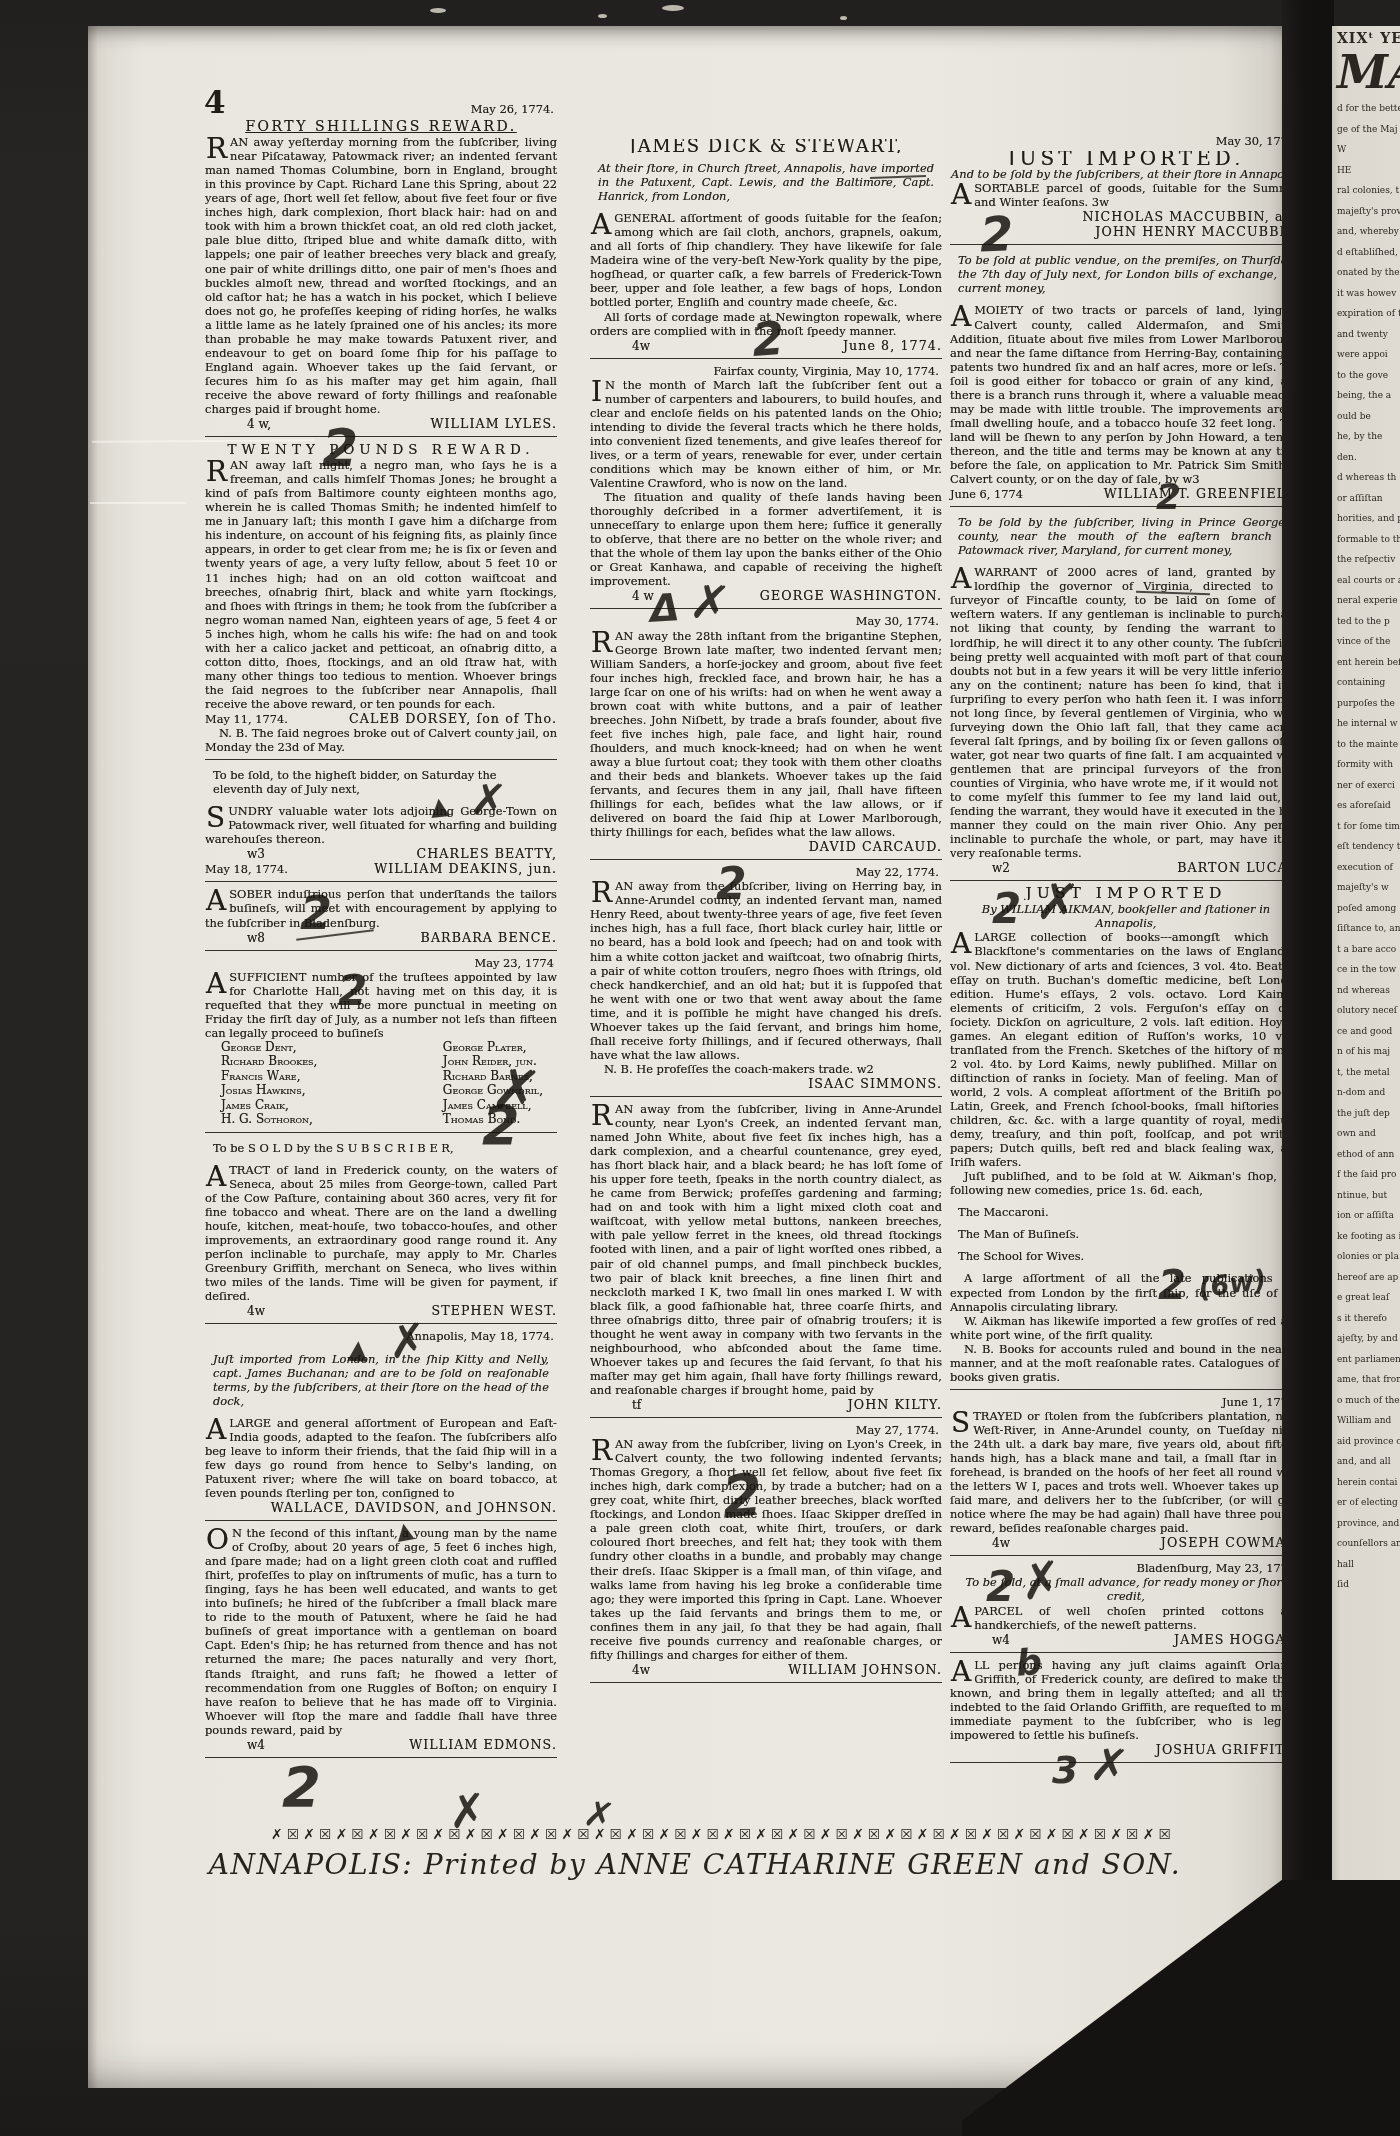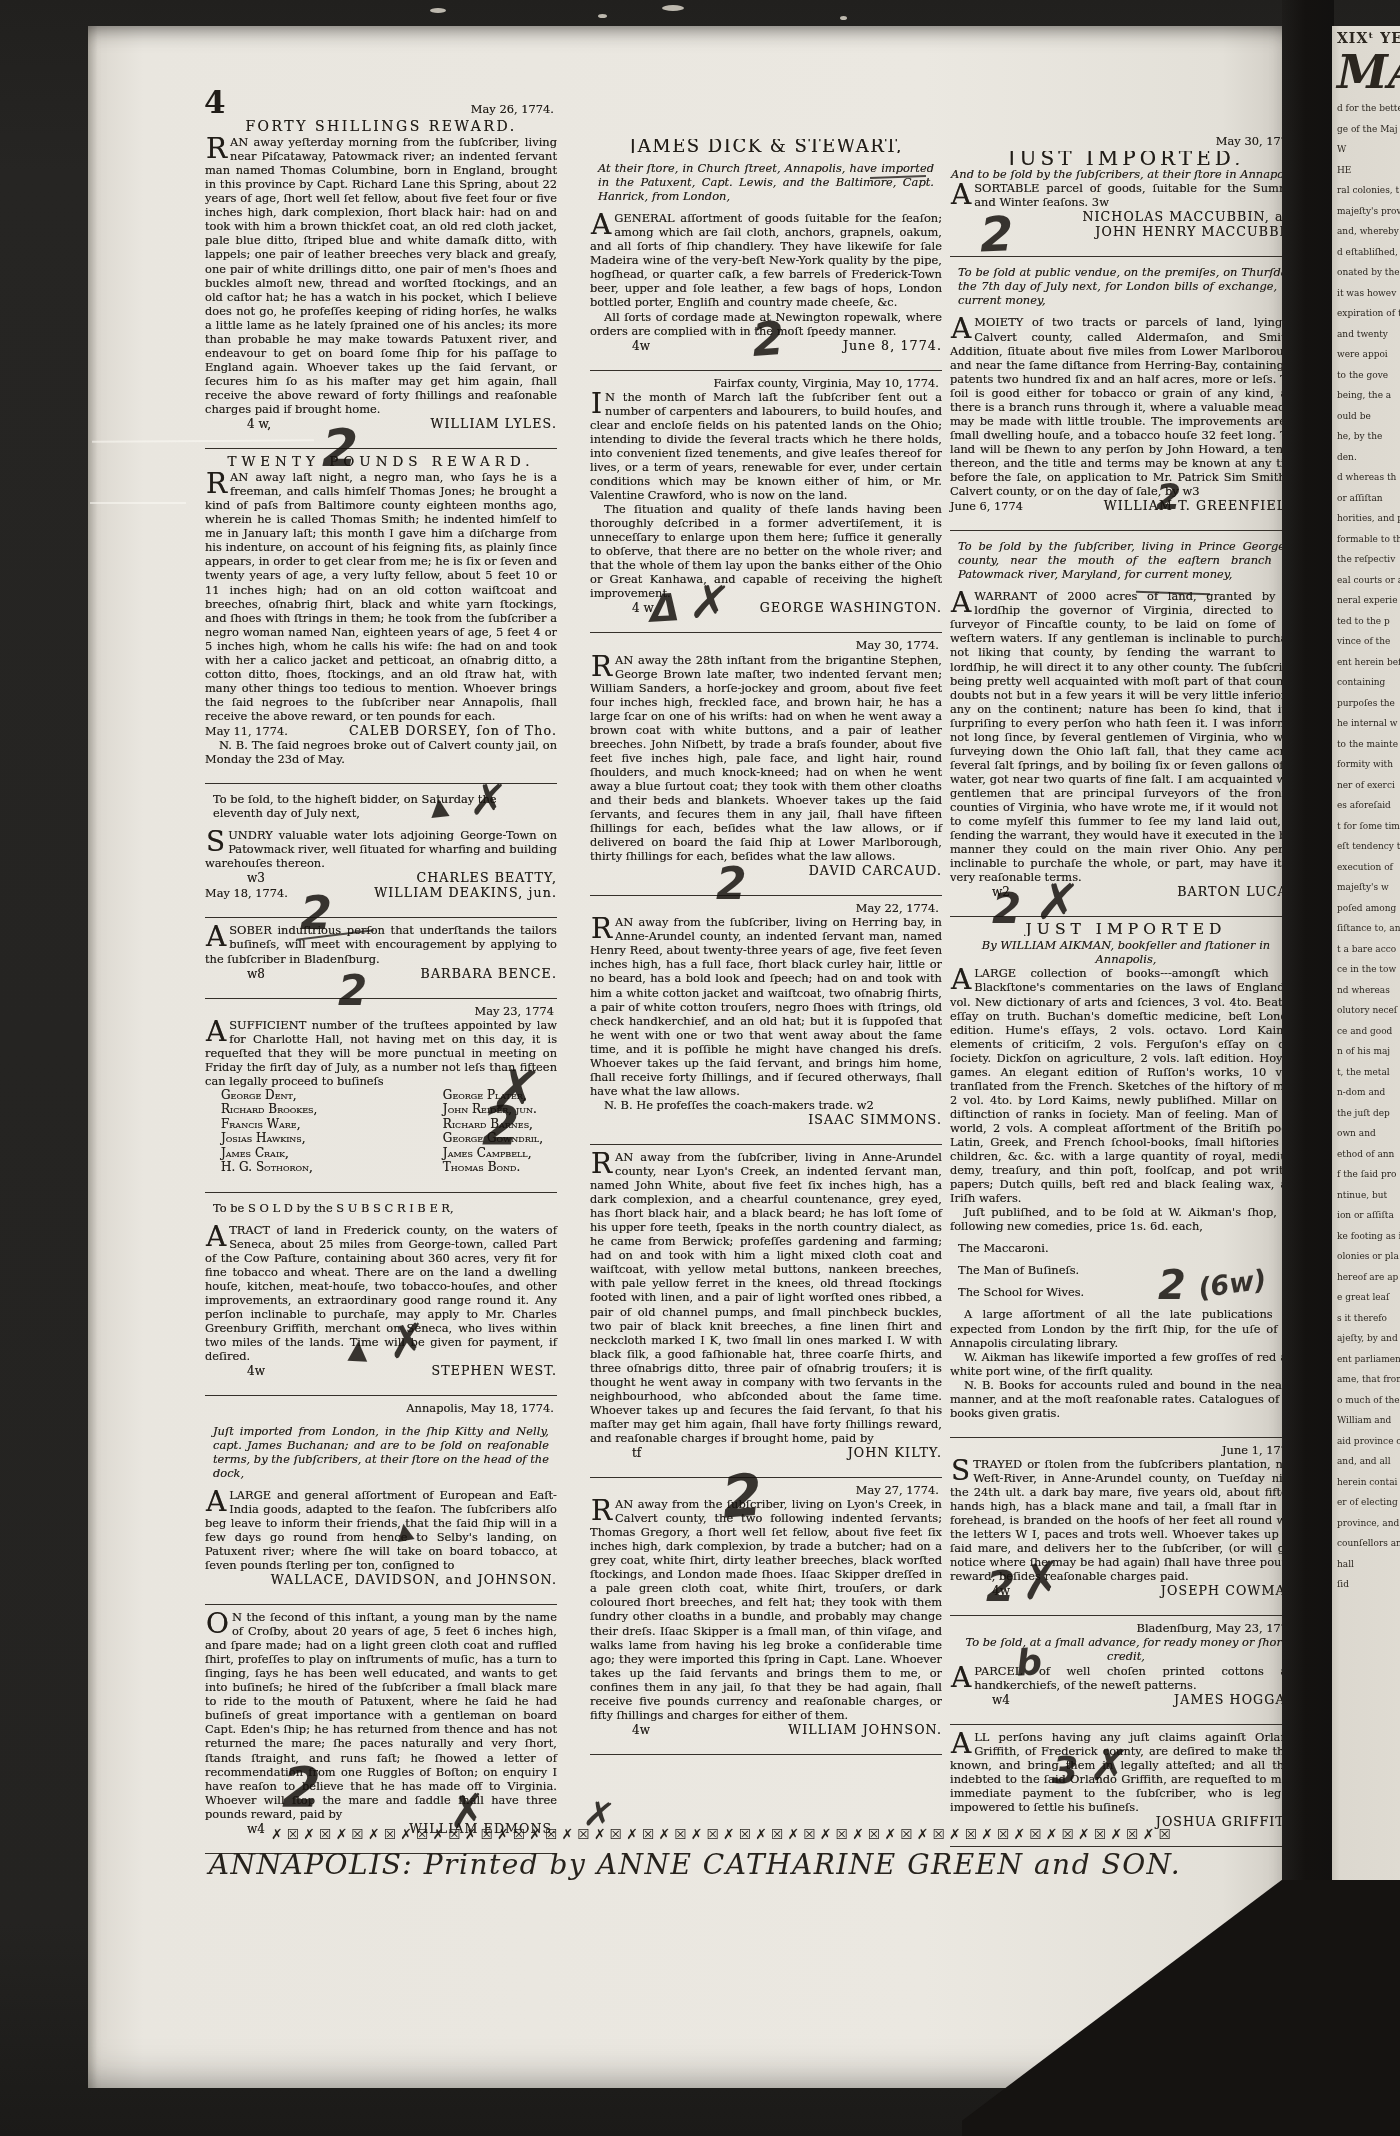--- a/index.html
+++ b/index.html
@@ -12,21 +12,21 @@
     position:absolute;left:88px;top:26px;width:1194px;height:2062px;overflow:hidden;
     color:#211d18;
     background:linear-gradient(90deg,#b9b5ac 0px,#ddd9d1 10px,#e9e6df 55px,#ebe8e1 70%,#e3e0d8 95%,#d2cec6 100%),#e9e6df;
     box-shadow:inset 0 14px 22px -14px rgba(20,18,15,.75), inset 0 -30px 40px -30px rgba(20,18,15,.5);
   }
   #page-number{position:absolute;left:116px;top:58px;font-size:31px;font-weight:bold;}
   .col{position:absolute;top:70px;width:352px;font-size:11.45px;line-height:14.05px;text-align:justify;text-shadow:0 0 .5px rgba(25,20,15,.55);}
   #col-left{left:117px;}
   #col-mid{left:502px;}
   #col-right{left:862px;}
-  .ad{border-bottom:1.4px solid #35302a;padding-bottom:17px;margin-bottom:5px;}
+  .ad{border-bottom:1.4px solid #35302a;padding-bottom:5px;margin-bottom:5px;}
   .dateline{text-align:right;padding-right:3px;}
   .heading{text-align:center;margin:3px 0 2px;white-space:nowrap;overflow:hidden;}
   .intro{font-style:italic;margin:8px;}
   .introc{font-style:italic;text-align:center;margin:0;}
   .center{text-align:left;margin:8px;}
   .para{margin:0;}
   .note{margin:0;text-indent:14px;}
   .dc{float:left;font-size:28px;line-height:23px;padding:2px 3px 0 1px;}
   .sig{display:flex;align-items:baseline;margin-top:1px;}
   .sig .sdate{font-size:11.4px;}
@@ -62,21 +62,21 @@
 <div class="speck" style="left:840px;top:16px;width:7px;height:4px;"></div>
 
 <div id="paper">
   <div id="page-number">4</div>
   <div class="scratch" style="left:4px;top:414px;width:222px;transform:rotate(-.4deg);"></div>
   <div class="scratch" style="left:2px;top:476px;width:96px;"></div>
 
   <div id="col-left" class="col" style="padding-top: 6px;">
       <article class="ad">
         <div class="dateline">May 26, 1774.</div>
-        <div class="heading" style="font-size: 14px; letter-spacing: 2.5px;">FORTY SHILLINGS REWARD.</div>
+        <div class="heading" style="font-size: 14px; letter-spacing: 2.5px; text-decoration: underline;">FORTY SHILLINGS REWARD.</div>
         <p class="para"><span class="dc">R</span>AN away yeſterday morning from the ſubſcriber, living near Piſcataway, Patowmack river; an indented ſervant man named Thomas Columbine, born in England, brought in this province by Capt. Richard Lane this Spring, about 22 years of age, ſhort well ſet fellow, about five feet four or five inches high, dark complexion, ſhort black hair: had on and took with him a brown thickſet coat, an old red cloth jacket, pale blue ditto, ſtriped blue and white damaſk ditto, with lappels; one pair of leather breeches very black and greaſy, one pair of white drillings ditto, one pair of men's ſhoes and buckles almoſt new, thread and worſted ſtockings, and an old caſtor hat; he has a watch in his pocket, which I believe does not go, he profeſſes keeping of riding horſes, he walks a little lame as he lately ſprained one of his ancles; its more than probable he may make towards Patuxent river, and endeavour to get on board ſome ſhip for his paſſage to England again. Whoever takes up the ſaid ſervant, or ſecures him ſo as his maſter may get him again, ſhall receive the above reward of forty ſhillings and reaſonable charges paid if brought home.</p>
         <div class="sig">
           <span class="stag">4 w,</span>
           <span class="sname">WILLIAM LYLES.</span>
         </div>
       </article>
       <article class="ad">
         <div class="heading" style="font-size: 13.5px; letter-spacing: 5px;">TWENTY POUNDS REWARD.</div>
         <p class="para"><span class="dc">R</span>AN away laſt night, a negro man, who ſays he is a freeman, and calls himſelf Thomas Jones; he brought a kind of paſs from Baltimore county eighteen months ago, wherein he is called Thomas Smith; he indented himſelf to me in January laſt; this month I gave him a diſcharge from his indenture, on account of his feigning fits, as plainly ſince appears, in order to get clear from me; he is ſix or ſeven and twenty years of age, a very luſty fellow, about 5 feet 10 or 11 inches high; had on an old cotton waiſtcoat and breeches, oſnabrig ſhirt, black and white yarn ſtockings, and ſhoes with ſtrings in them; he took from the ſubſcriber a negro woman named Nan, eighteen years of age, 5 feet 4 or 5 inches high, whom he calls his wife: ſhe had on and took with her a calico jacket and petticoat, an oſnabrig ditto, a cotton ditto, ſhoes, ſtockings, and an old ſtraw hat, with many other things too tedious to mention. Whoever brings the ſaid negroes to the ſubſcriber near Annapolis, ſhall receive the above reward, or ten pounds for each.</p>
         <div class="sig">

